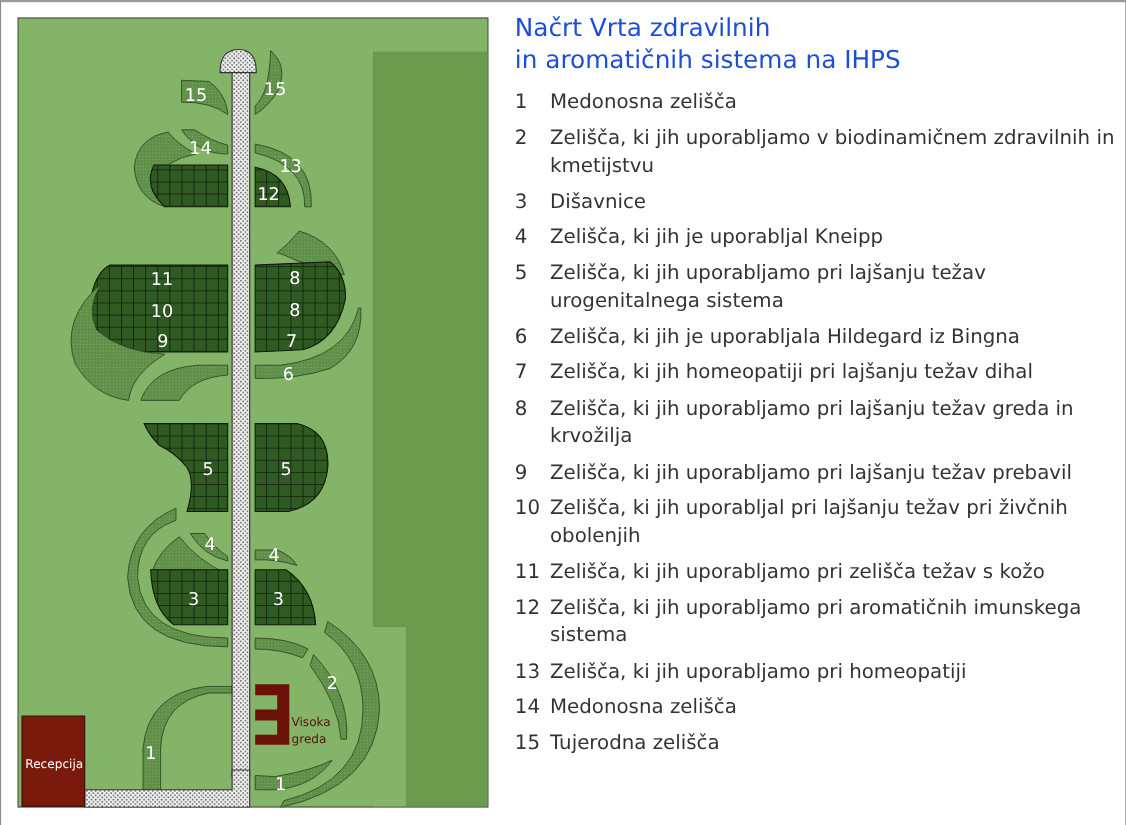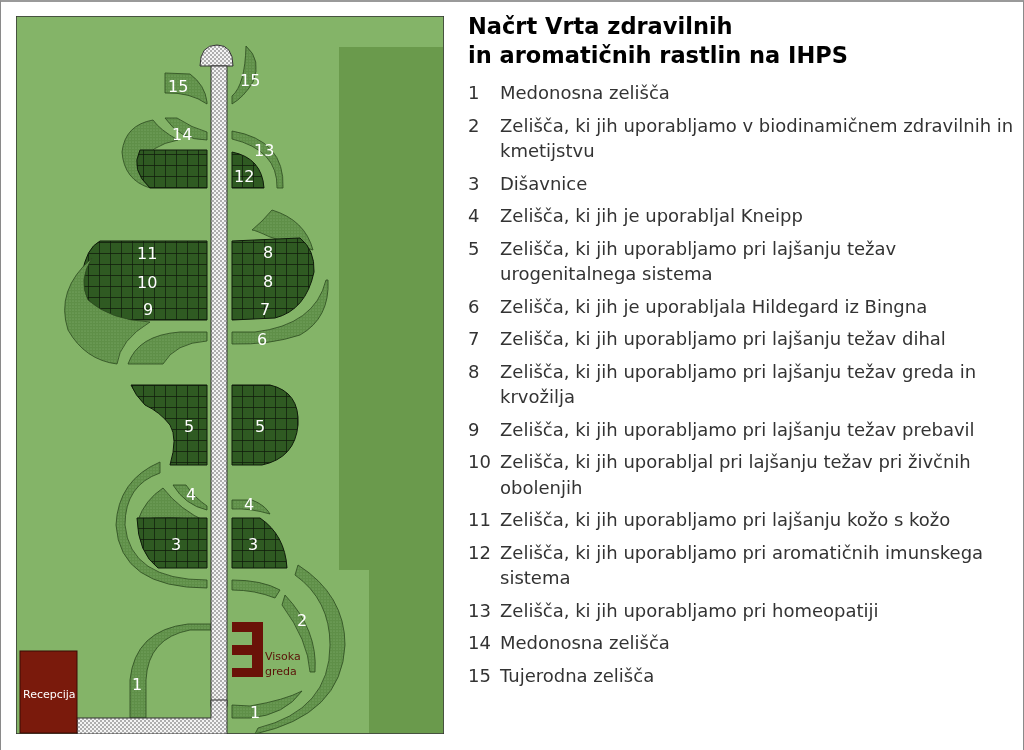--- a/index.html
+++ b/index.html
@@ -1,20 +1,20 @@
 <!DOCTYPE html>
 <html><head>
 <meta charset="utf-8">
 <style>
   html,body{margin:0;padding:0;}
   body{width:1024px;height:750px;background:#ffffff;position:relative;overflow:hidden;font-family:"DejaVu Sans",sans-serif;}
   .frame{position:absolute;left:0;top:0;width:1022px;height:748px;border:1px solid #8a8a8a;border-top:2px solid #9a9a9a;border-bottom:2px solid #9a9a9a;}
   .map{position:absolute;left:16px;top:16px;width:428px;height:718px;}
   .legend{position:absolute;left:466px;top:12px;width:550px;}
-  .title{color:#000000;font-weight:bold;font-size:22.5px;line-height:29px;margin:0 0 10px 2px;}
+  .title{color:#1d4ed8;font-weight:normal;font-size:22.5px;line-height:29px;margin:0 0 10px 2px;}
   .item{display:flex;font-size:18px;line-height:25.5px;color:#333;margin-bottom:7px;}
   .num{width:32px;flex:0 0 32px;padding-left:2px;}
   .txt{flex:1;}
   .lbl{font-family:"DejaVu Sans",sans-serif;fill:#fff;font-size:16px;}
 </style>
 </head>
 <body>
 
 <div class="frame"></div>
 
@@ -117,21 +117,21 @@
   <text class="lbl" x="250" y="718">1</text>
 
   <text x="23" y="698" style="font-family:'DejaVu Sans',sans-serif;font-size:11px;fill:#fff">Recepcija</text>
   <text x="265" y="660" style="font-family:'DejaVu Sans',sans-serif;font-size:11px;fill:#5a1208">Visoka</text>
   <text x="265" y="675" style="font-family:'DejaVu Sans',sans-serif;font-size:11px;fill:#5a1208">greda</text>
 </svg>
 
 <div class="legend">
   <div class="title">
     <div>Načrt Vrta zdravilnih</div>
-    <div>in aromatičnih rastlin na IHPS</div>
+    <div>in aromatičnih sistema na IHPS</div>
   </div>
   <div id="legend-list">
     <div class="item">
         <span class="num">1</span>
         <span class="txt">Medonosna zelišča</span>
       </div>
     <div class="item">
         <span class="num">2</span>
         <span class="txt">Zelišča, ki jih uporabljamo v biodinamičnem zdravilnih in kmetijstvu</span>
       </div>
@@ -146,37 +146,37 @@
     <div class="item">
         <span class="num">5</span>
         <span class="txt">Zelišča, ki jih uporabljamo pri lajšanju težav urogenitalnega sistema</span>
       </div>
     <div class="item">
         <span class="num">6</span>
         <span class="txt">Zelišča, ki jih je uporabljala Hildegard iz Bingna</span>
       </div>
     <div class="item">
         <span class="num">7</span>
-        <span class="txt">Zelišča, ki jih uporabljamo pri lajšanju težav dihal</span>
+        <span class="txt">Zelišča, ki jih homeopatiji pri lajšanju težav dihal</span>
       </div>
     <div class="item">
         <span class="num">8</span>
         <span class="txt">Zelišča, ki jih uporabljamo pri lajšanju težav greda in krvožilja</span>
       </div>
     <div class="item">
         <span class="num">9</span>
         <span class="txt">Zelišča, ki jih uporabljamo pri lajšanju težav prebavil</span>
       </div>
     <div class="item">
         <span class="num">10</span>
         <span class="txt">Zelišča, ki jih uporabljal pri lajšanju težav pri živčnih obolenjih</span>
       </div>
     <div class="item">
         <span class="num">11</span>
-        <span class="txt">Zelišča, ki jih uporabljamo pri lajšanju kožo s kožo</span>
+        <span class="txt">Zelišča, ki jih uporabljamo pri zelišča težav s kožo</span>
       </div>
     <div class="item">
         <span class="num">12</span>
         <span class="txt">Zelišča, ki jih uporabljamo pri aromatičnih imunskega sistema</span>
       </div>
     <div class="item">
         <span class="num">13</span>
         <span class="txt">Zelišča, ki jih uporabljamo pri homeopatiji</span>
       </div>
     <div class="item">

